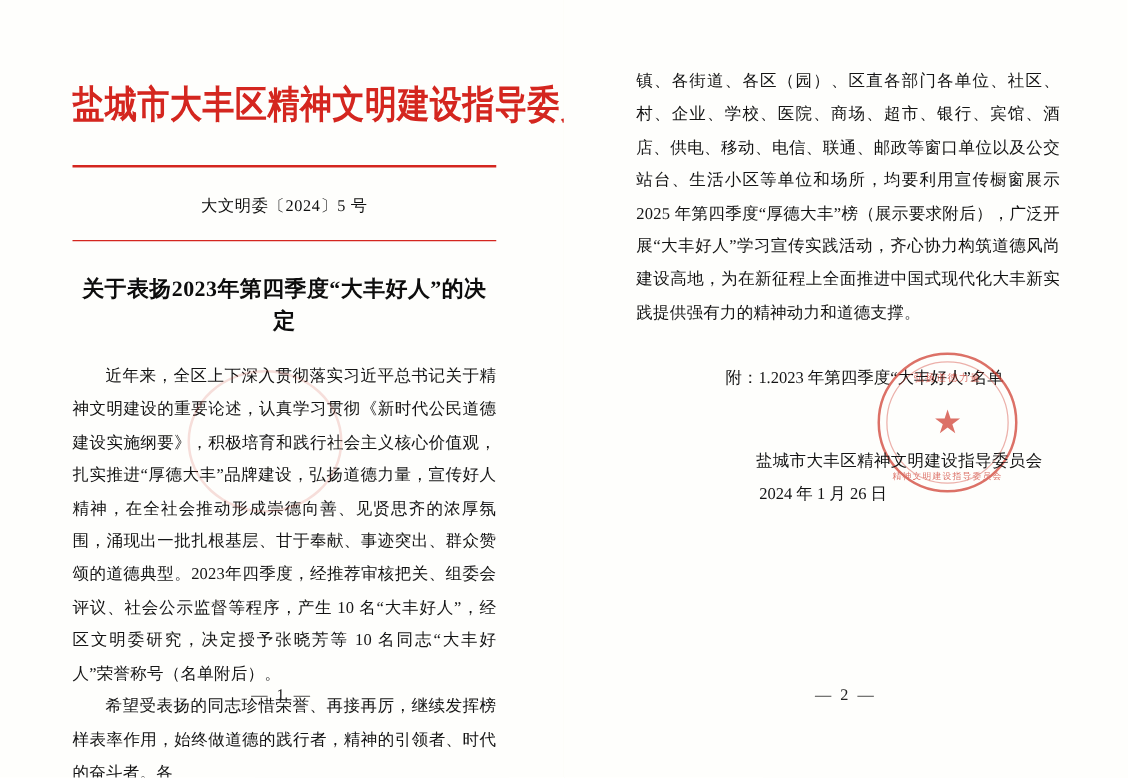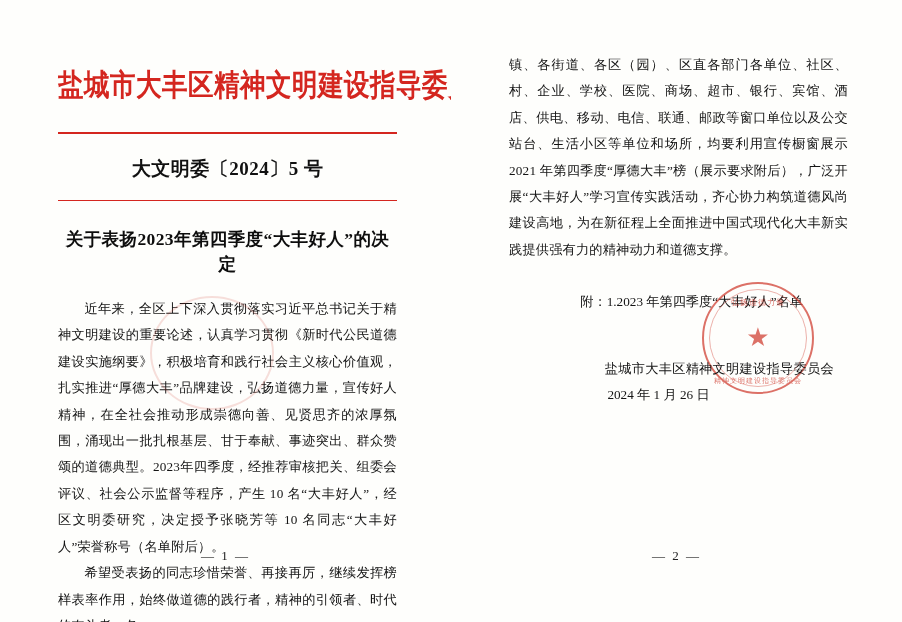--- a/index.html
+++ b/index.html
@@ -52,22 +52,22 @@
   }
   .mast-rule {
     margin-top: 36px;
     height: 2px;
     background: #d4261f;
     width: 100%;
   }
   .doc-number {
     margin-top: 22px;
     text-align: center;
-    font-size: 19px;
-    font-weight: bold;
+    font-size: 13px;
+    font-weight: normal;
     letter-spacing: 0.5px;
     color: #111;
   }
   .thin-rule {
     margin-top: 18px;
     height: 1px;
     background: #d4261f;
     width: 100%;
   }
 
@@ -234,21 +234,21 @@
     <div class="bleed"></div>
 
     <div class="page-no">— 1 —</div>
   </div>
 
   <div class="gutter"></div>
 
   <div class="sheet right">
 
     <div class="right-body">
-      <p>镇、各街道、各区（园）、区直各部门各单位、社区、村、企业、学校、医院、商场、超市、银行、宾馆、酒店、供电、移动、电信、联通、邮政等窗口单位以及公交站台、生活小区等单位和场所，均要利用宣传橱窗展示 2021 年第四季度“厚德大丰”榜（展示要求附后），广泛开展“大丰好人”学习宣传实践活动，齐心协力构筑道德风尚建设高地，为在新征程上全面推进中国式现代化大丰新实践提供强有力的精神动力和道德支撑。</p>
+      <p>镇、各街道、各区（园）、区直各部门各单位、社区、村、企业、学校、医院、商场、超市、银行、宾馆、酒店、供电、移动、电信、联通、邮政等窗口单位以及公交站台、生活小区等单位和场所，均要利用宣传橱窗展示 2025 年第四季度“厚德大丰”榜（展示要求附后），广泛开展“大丰好人”学习宣传实践活动，齐心协力构筑道德风尚建设高地，为在新征程上全面推进中国式现代化大丰新实践提供强有力的精神动力和道德支撑。</p>
     </div>
 
     <div class="attach">
       <div class="a-line1">附：1.2023 年第四季度“大丰好人”名单</div>
     </div>
 
     <div class="seal">
       <div class="seal-ring"></div>
       <div class="seal-top-text">弘扬道德力量</div>
       <div class="star">★</div>

